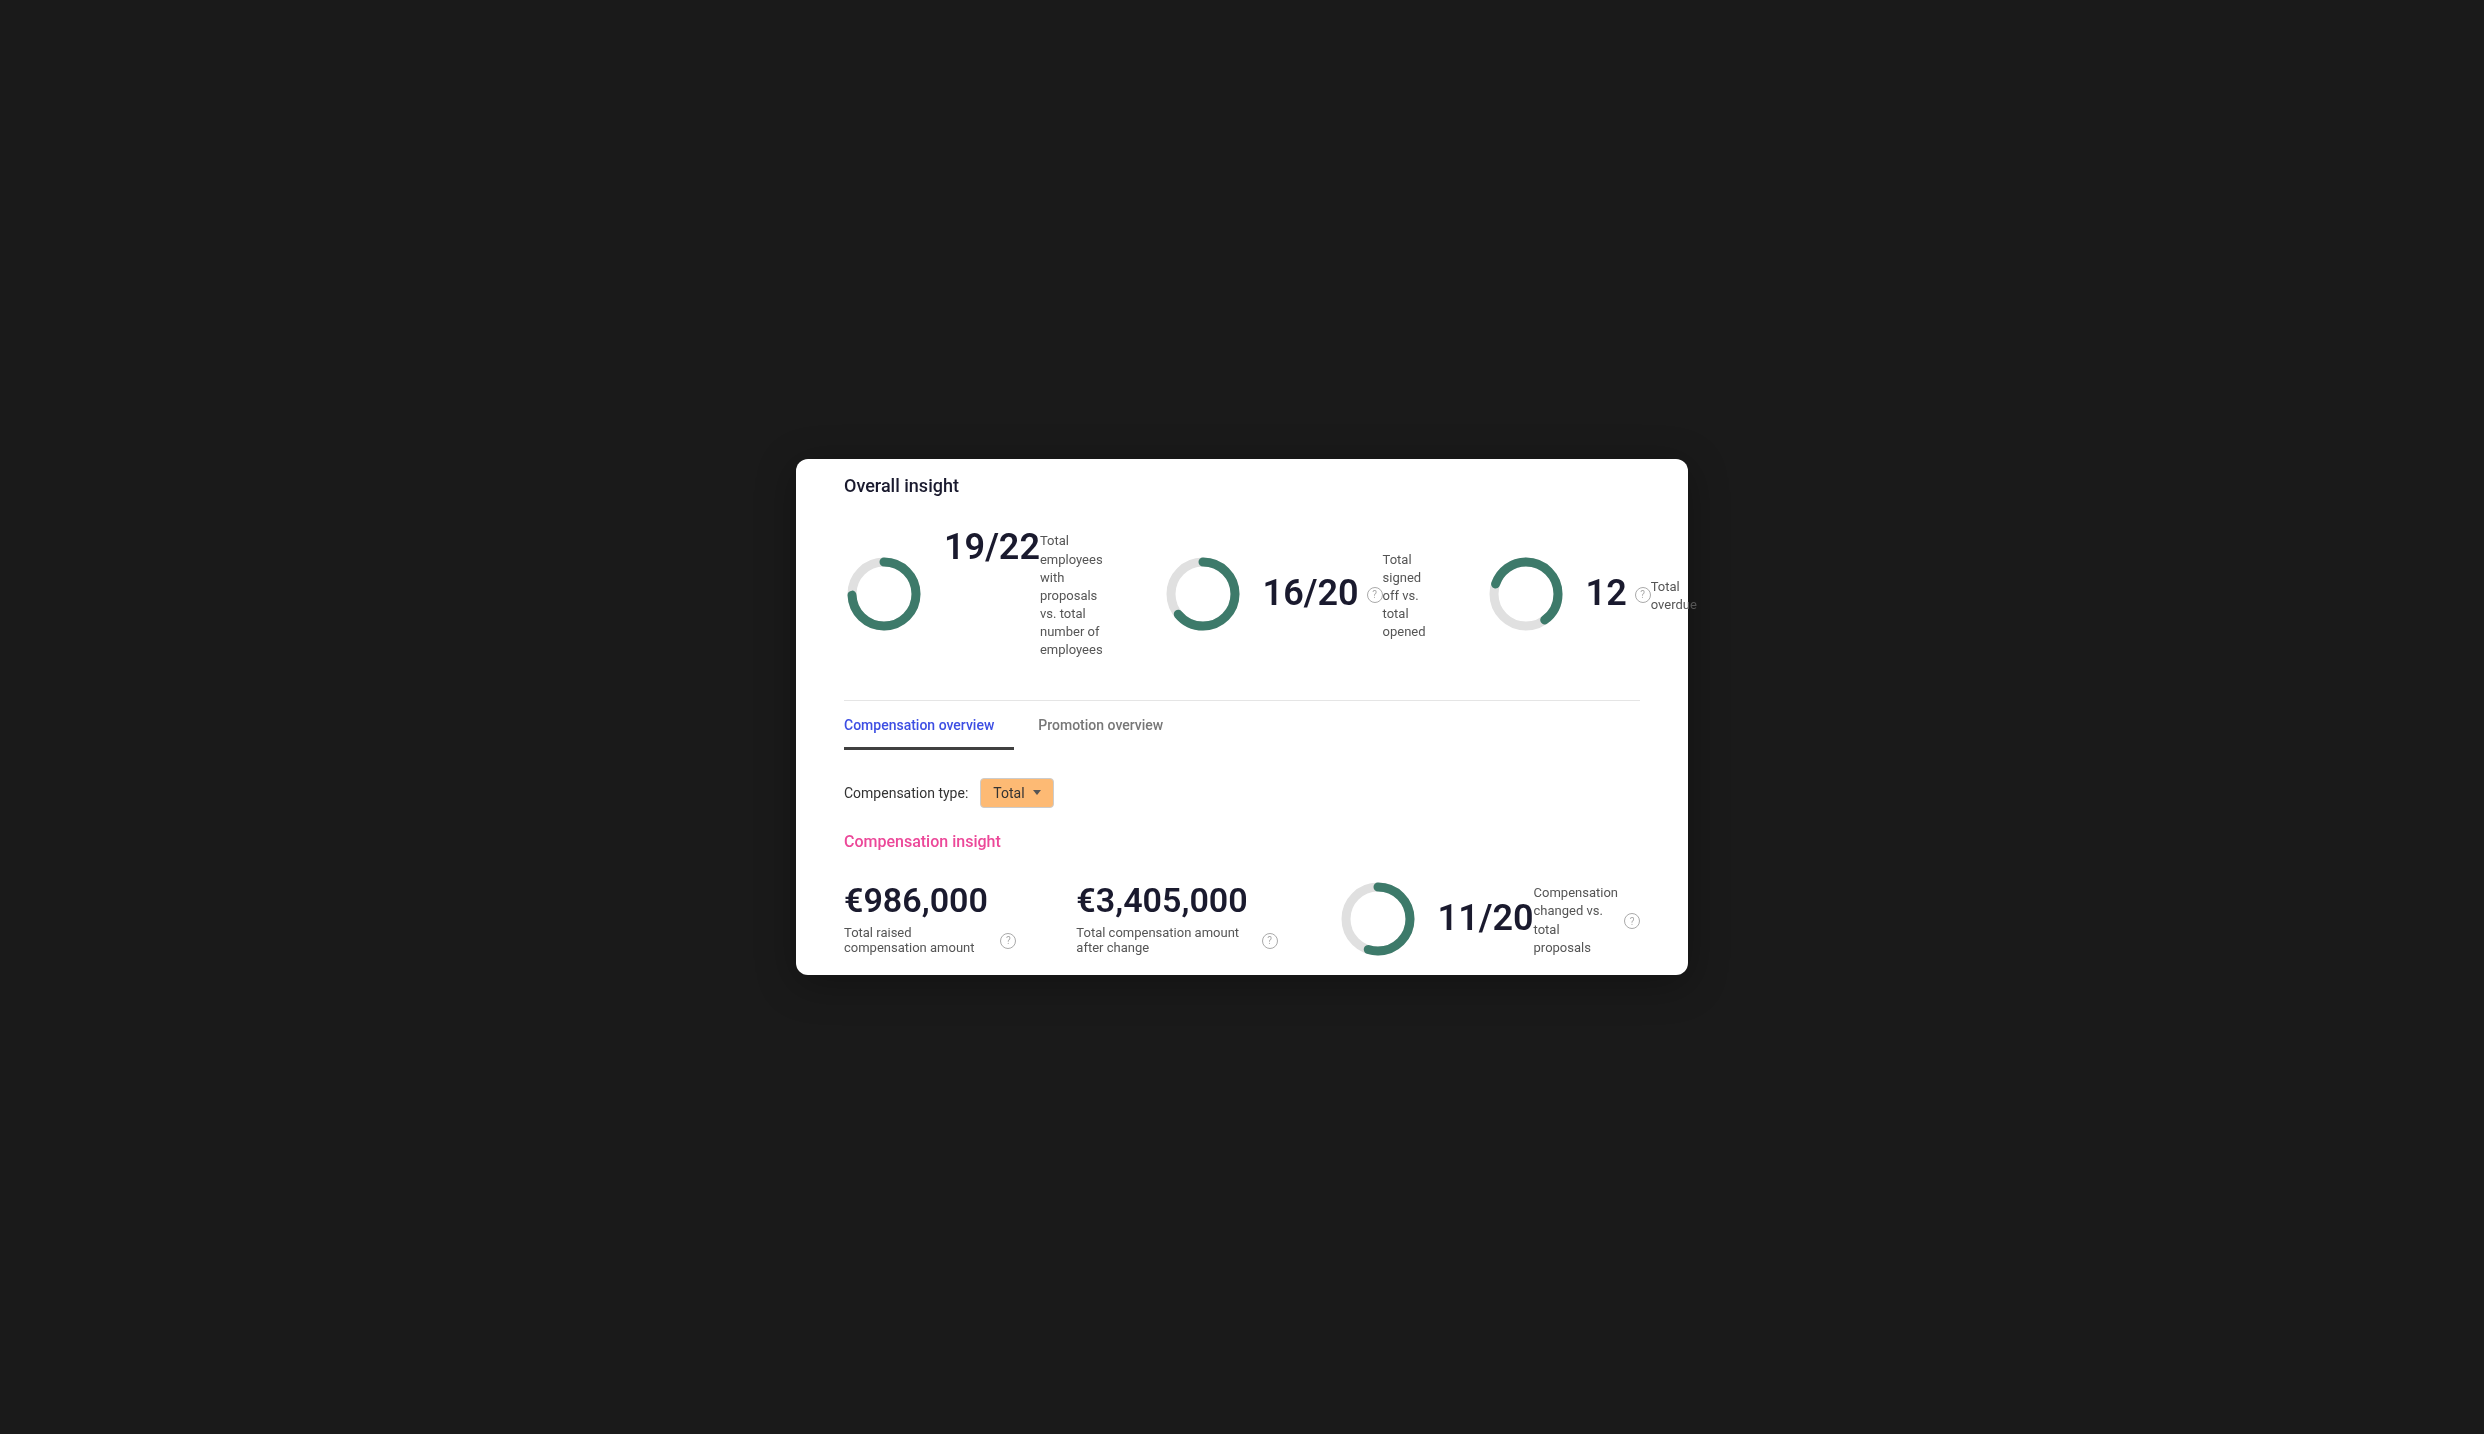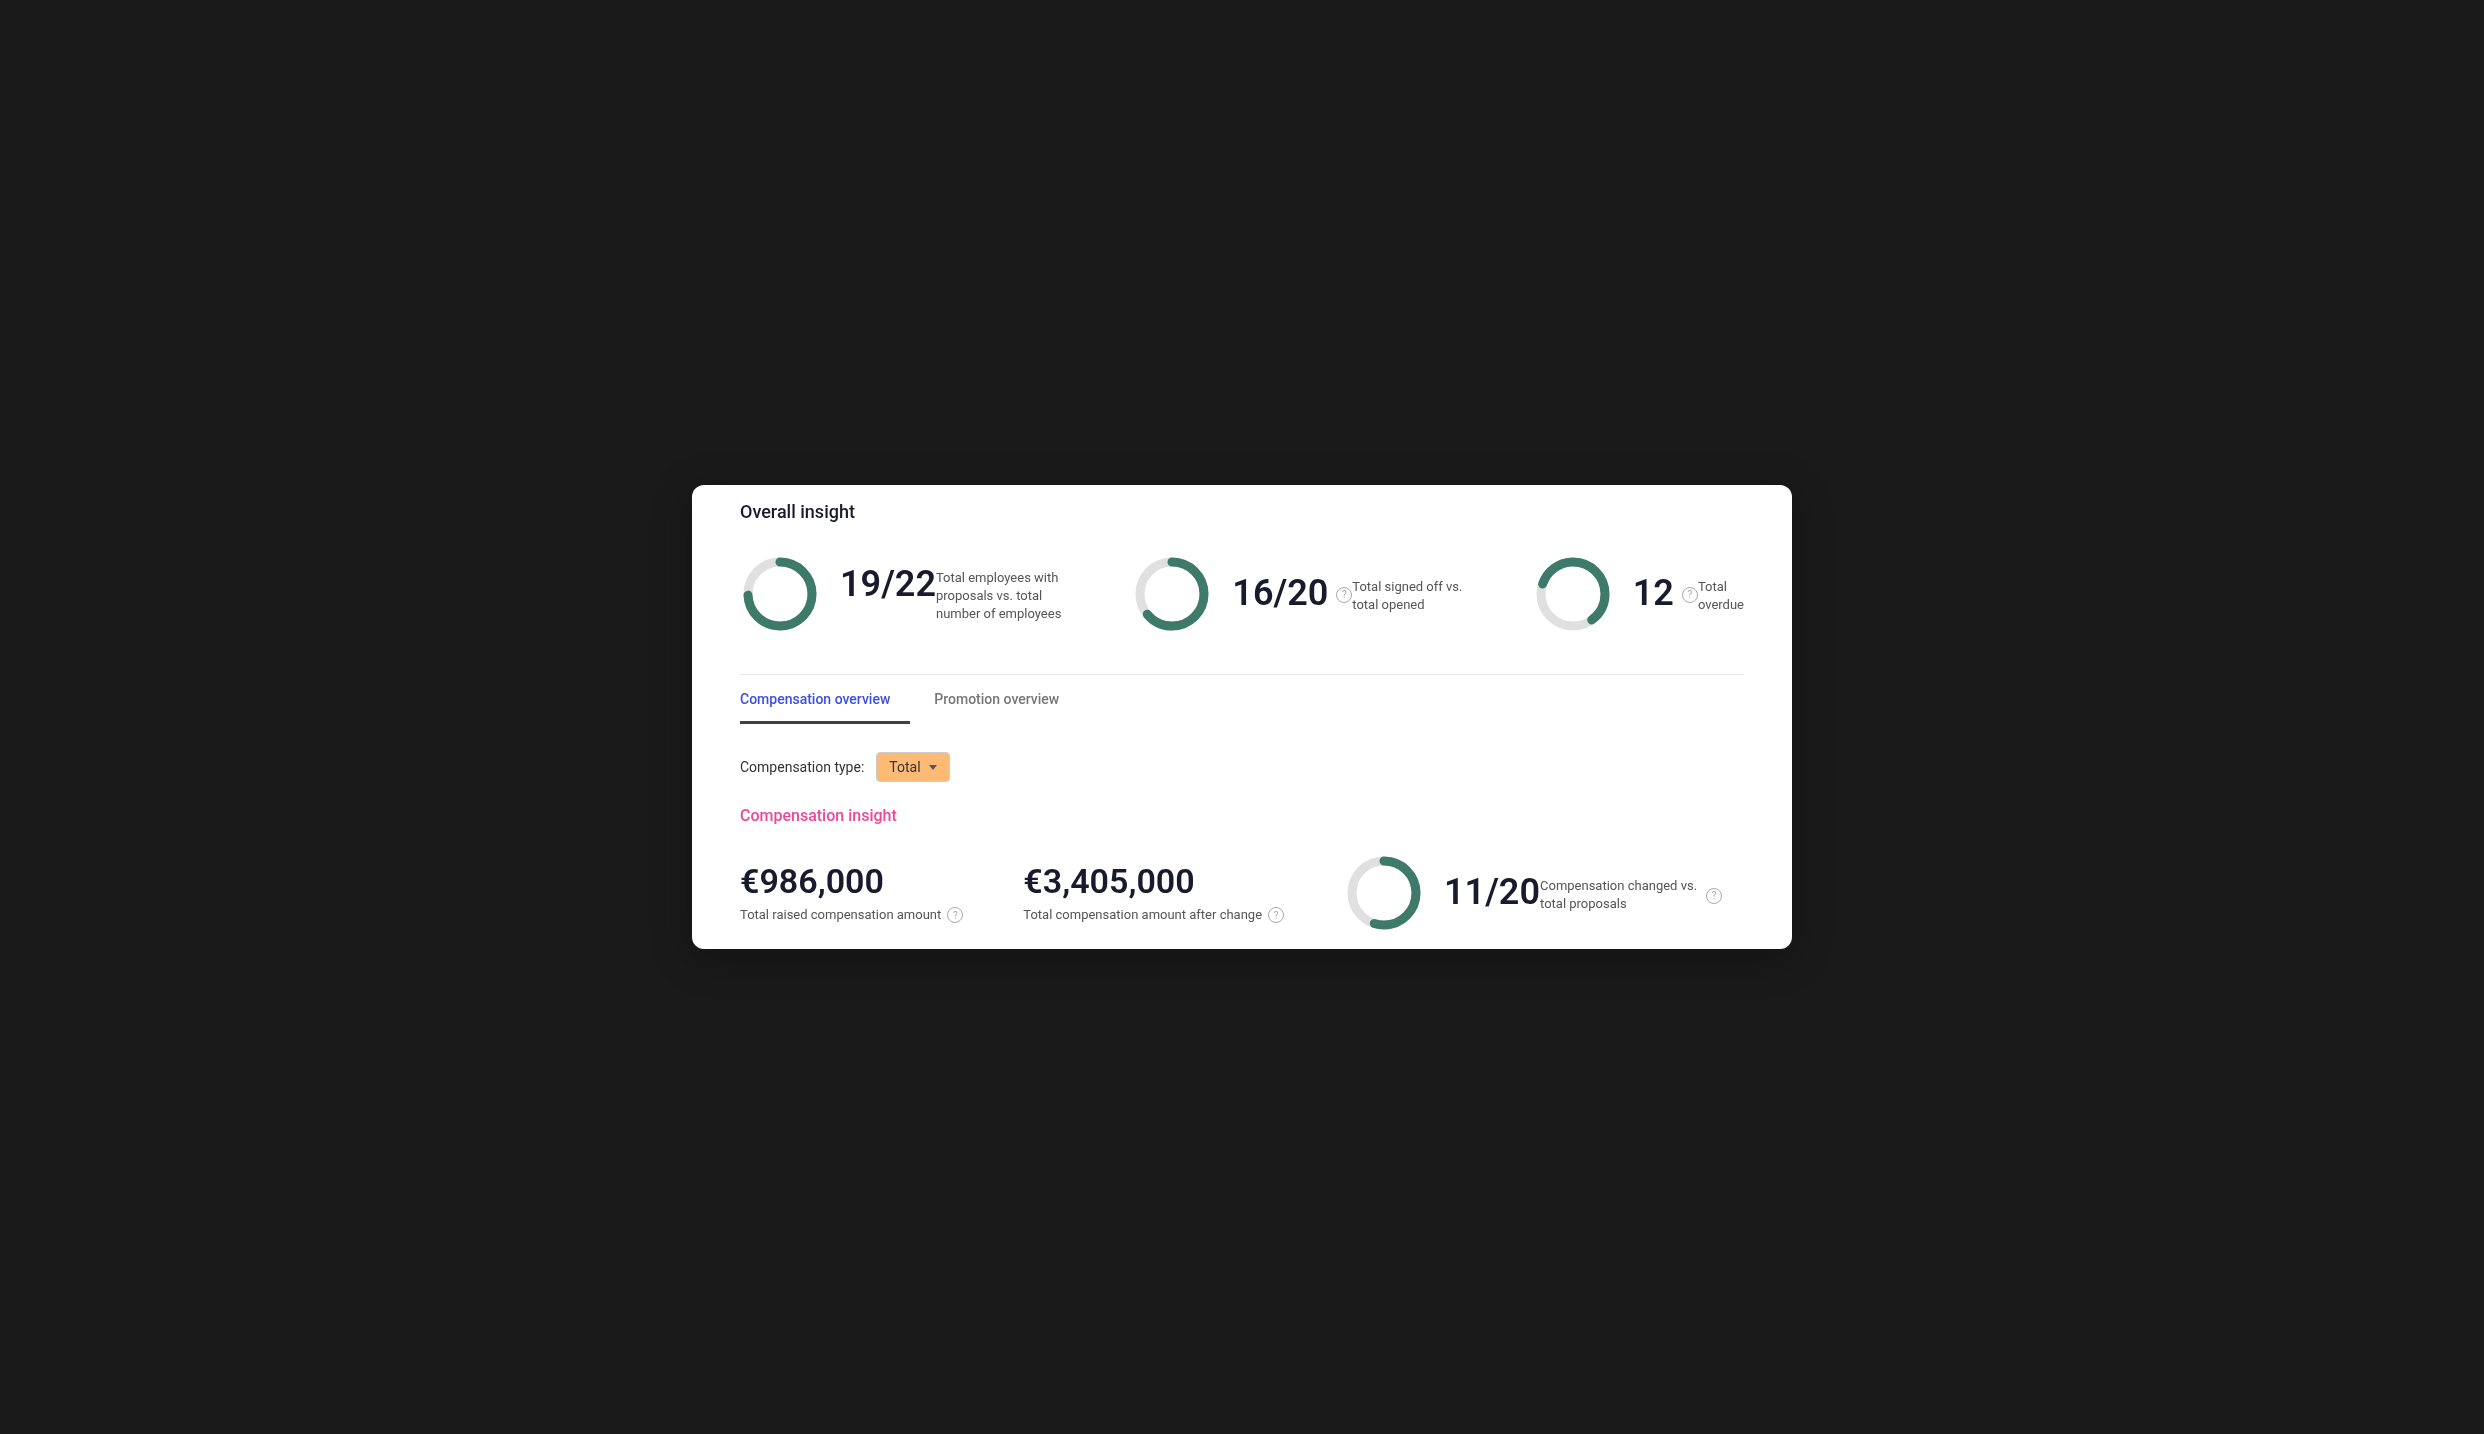--- a/index.html
+++ b/index.html
@@ -10,21 +10,21 @@
       align-items: center;
       justify-content: center;
       min-height: 100vh;
       font-family: -apple-system, BlinkMacSystemFont, 'Segoe UI', Roboto, sans-serif;
     }
 
     .card {
       background: #ffffff;
       border-radius: 12px;
       padding: 16px 48px;
-      width: 1100px;
+      width: 892px;
       box-shadow: 0 8px 40px rgba(0,0,0,0.3);
     }
 
     .section-title {
       font-size: 18px;
       font-weight: 500;
       color: #1a1a2e;
       margin-bottom: 32px;
     }
 
@@ -292,21 +292,21 @@
     </div>
 
     <div class="insight-item" style="align-items:center;">
       <div class="donut-container">
         <svg viewBox="0 0 80 80">
           <circle class="donut-track" cx="40" cy="40" r="32"></circle>
           <circle class="donut-fill-green" cx="40" cy="40" r="32" stroke-dasharray="110.3" stroke-dashoffset="0" stroke-linecap="butt" transform="rotate(-90 40 40)"></circle>
         </svg>
       </div>
       <div class="insight-text">
-        <div style="display:flex; gap:8px;">
+        <div style="display:flex; align-items:center; gap:8px;">
           <span class="insight-number">11/20</span>
         </div>
         <div class="comp-insight-label-row" style="margin-top:4px;">
           <span class="comp-insight-label" style="max-width:160px; line-height:1.4;">Compensation changed vs. total proposals</span>
           <span class="question-icon">?</span>
         </div>
       </div>
     </div>
 
   </div>

